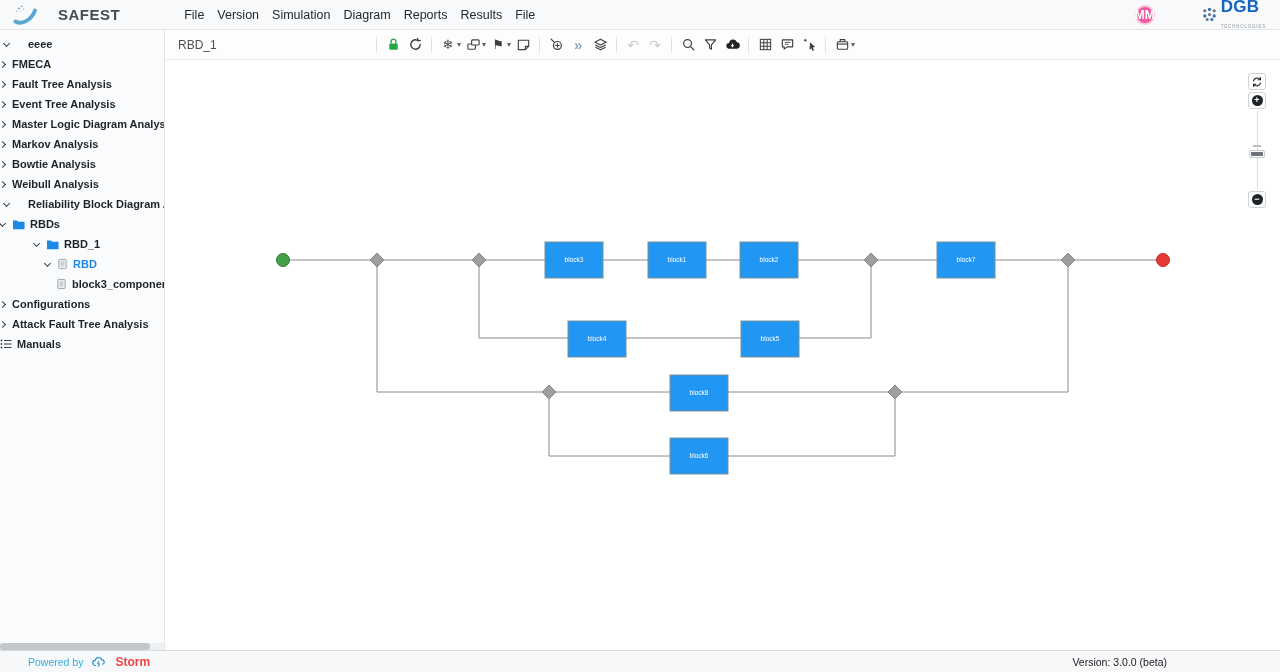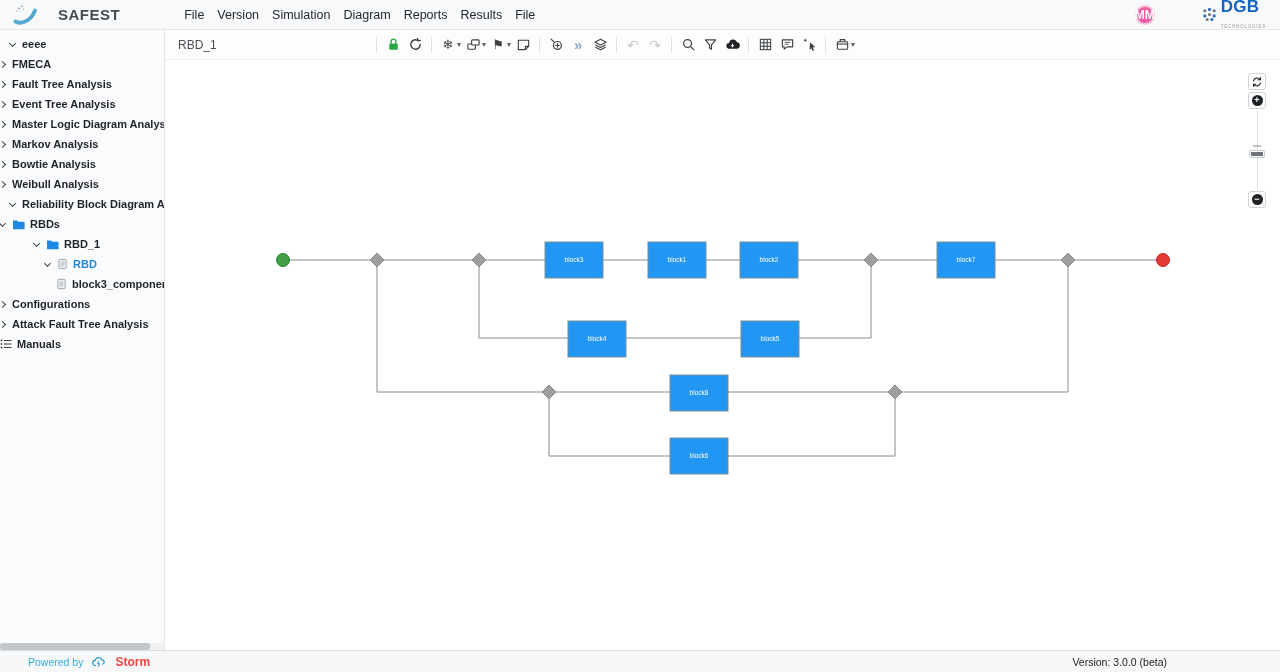--- a/index.html
+++ b/index.html
@@ -30,21 +30,21 @@
   
   .tree-row { height: 20px; display: flex; align-items: center; white-space: nowrap;
               font-size: 11px; font-weight: bold; color: #1f2328; cursor: default; }
   .tree-label { overflow: hidden; }
   .tree-row.selected .tree-label { color: #1e88e5; }
   .chev { width: 5px; height: 5px; border-right: 1.4px solid #3c4043;
           border-bottom: 1.4px solid #3c4043; display: inline-block; flex: none; margin-right: 7px; }
   .chev.right { transform: rotate(-45deg); }
   .chev.down  { transform: rotate(45deg); margin-top: -2px; }
   .t-icon { flex: none; margin-right: 5px; display: inline-flex; }
-  .L0 { padding-left: 10px; }  .L1 { } .L2 { }
+  .L0 { padding-left: 4px; gap: 12px; }  .L1 { } .L2 { }
   .L3 { padding-left: 34px; } .L4 { padding-left: 45px; } .L5 { padding-left: 56px; }
   .hscroll { position: absolute; bottom: 0; left: 0; right: 0; height: 7px; background: #eef0f2; }
   .hscroll-thumb { width: 150px; height: 7px; border-radius: 3px; background: #c3c6ca; }
 
   
   .canvas-toolbar { height: 30px; flex: none; background: #fdfdfd; border-bottom: 1px solid #ececec;
                     display: flex; align-items: center; padding-left: 13px; }
   .tab-label { font-size: 12px; color: #4b4f54; width: 110px; }
   .tb-sep { width: 1px; height: 16px; background: #dfe1e4; margin: 0 5px; flex: none; }
   .tb-sep.first { margin-left: 88px; }

